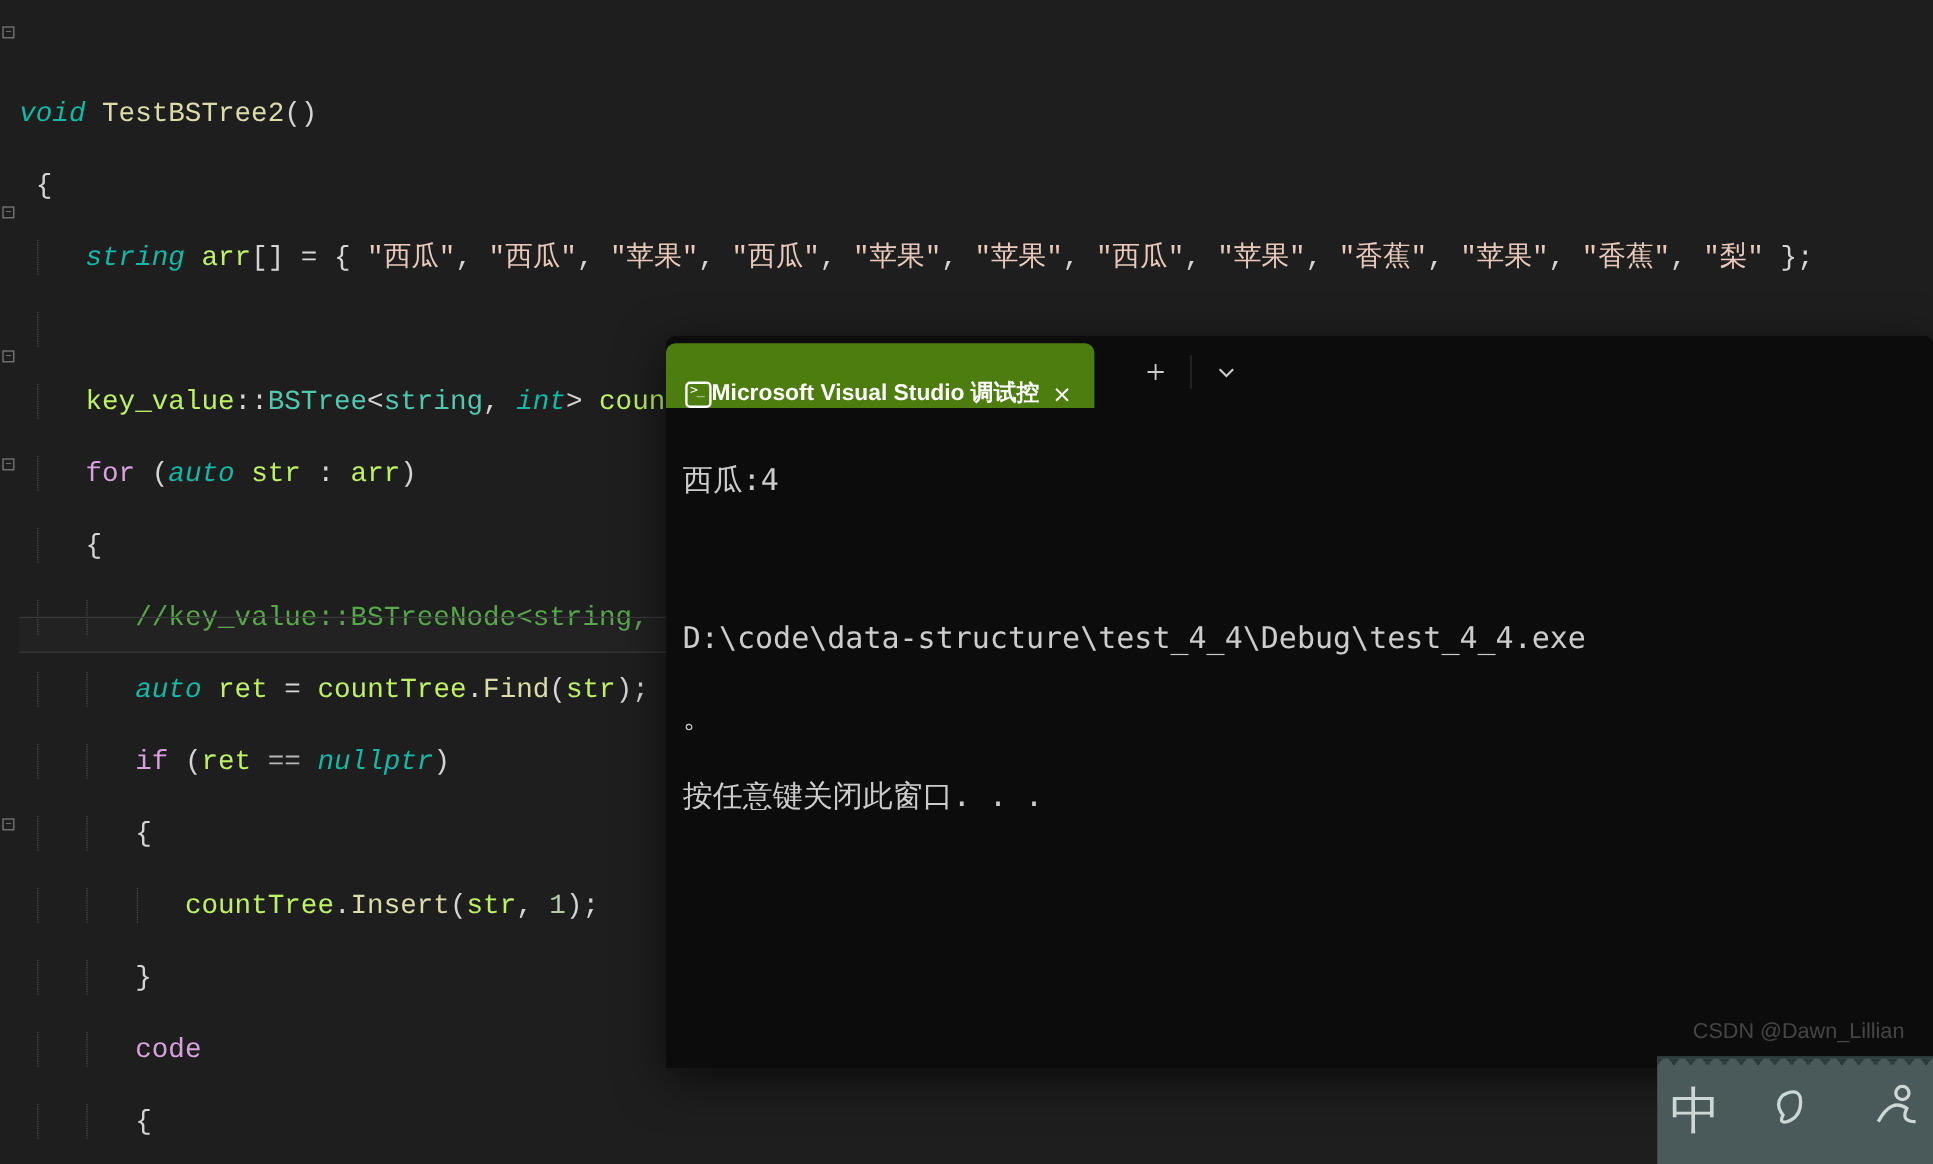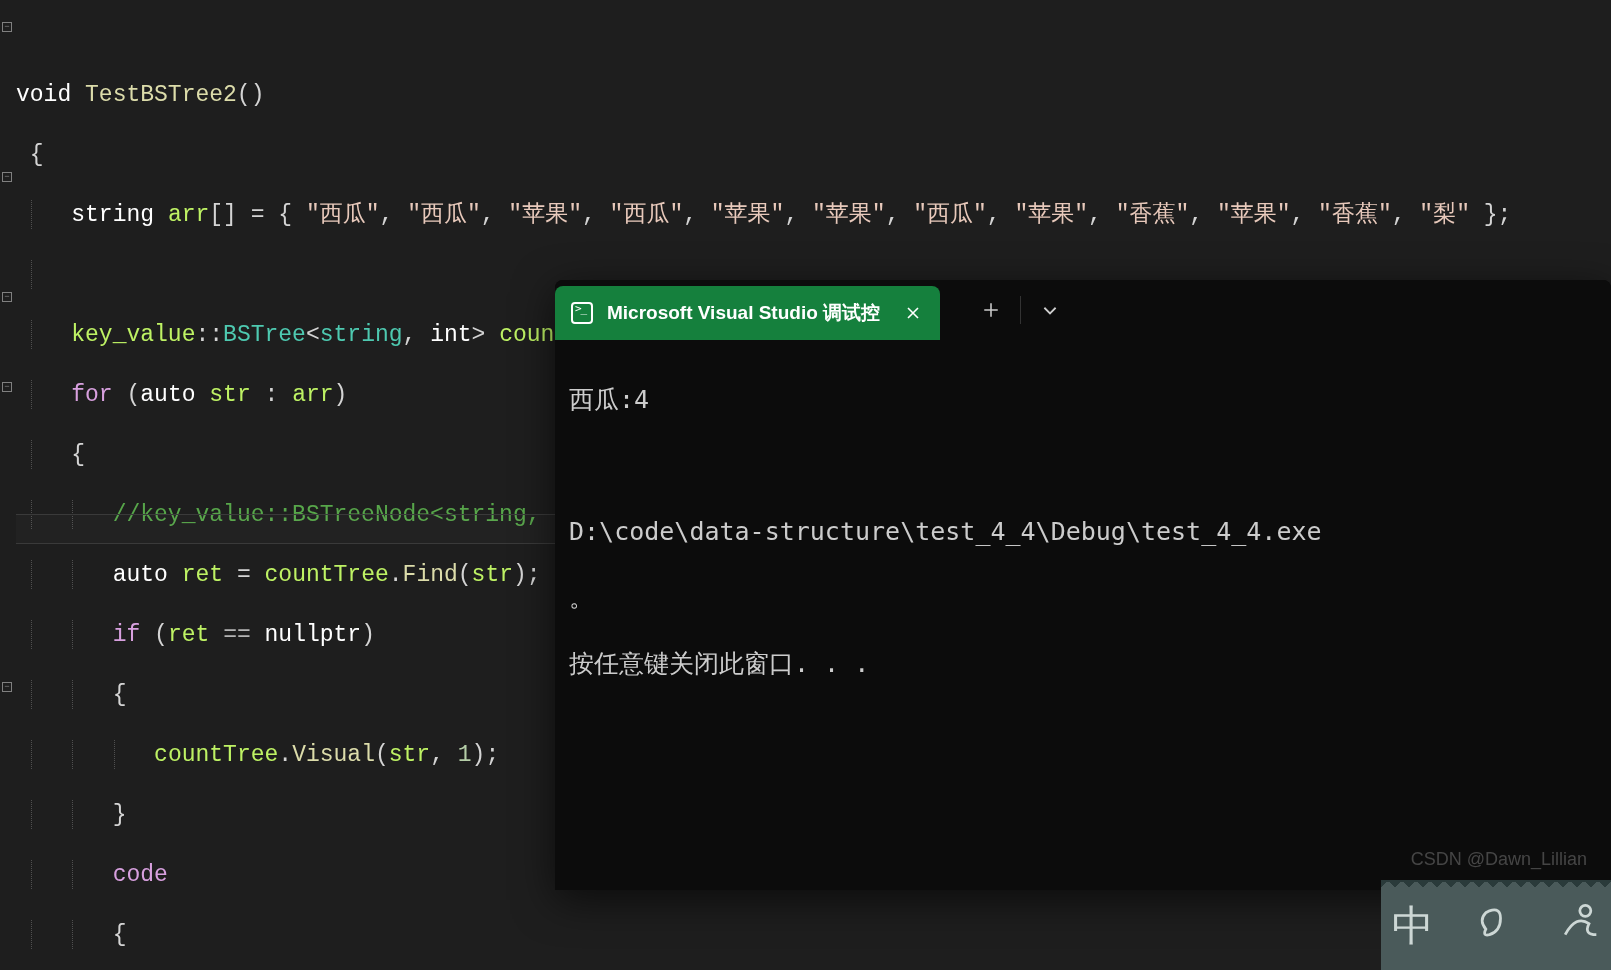--- a/index.html
+++ b/index.html
@@ -34,21 +34,21 @@
     left: 2px;
     width: 10px;
     height: 10px;
     border: 1px solid #808080;
     font-size: 9px;
     line-height: 8px;
     text-align: center;
     color: #808080;
   }
   .code-line { padding-left: 16px; }
-  .kw-blue { color: #ffffff; }
+  .kw-blue { color: #14b8a6; font-style: italic; }
   .kw-pink { color: #d8a0df; }
   .type { color: #4ec9b0; }
   .str { color: #e8c9bb; }
   .num { color: #b5cea8; }
   .comment { color: #57a64a; }
   .fn { color: #dcdcaa; }
   .var { color: #bef264; }
   .op { color: #b4b4b4; }
   .punc { color: #d4d4d4; }
   .guide {
@@ -82,24 +82,24 @@
     overflow: hidden;
   }
   .titlebar {
     height: 60px;
     background: #0c0c0c;
     display: flex;
     align-items: stretch;
   }
   .tab {
     display: flex;
-    align-items: center;
-    background: #15803d;
+    align-items: flex-end;
+    background: #4d7c0f;
     padding: 0 16px;
-    gap: 14px;
+    gap: 0;
     border-radius: 8px 8px 0 0;
     max-width: 420px;
     height: 54px;
     margin-top: 6px;
     position: relative;
   }
   .tab-icon {
     width: 22px; height: 22px;
     border: 2px solid #fff;
     border-radius: 4px;
@@ -213,21 +213,21 @@
 <div class="code-line"><span class="punc"> {</span></div>
 <div class="code-line"> <span class="guide"></span>   <span class="kw-blue">string</span> <span class="var">arr</span><span class="punc">[] = { </span><span class="str">"西瓜"</span><span class="punc">, </span><span class="str">"西瓜"</span><span class="punc">, </span><span class="str">"苹果"</span><span class="punc">, </span><span class="str">"西瓜"</span><span class="punc">, </span><span class="str">"苹果"</span><span class="punc">, </span><span class="str">"苹果"</span><span class="punc">, </span><span class="str">"西瓜"</span><span class="punc">, </span><span class="str">"苹果"</span><span class="punc">, </span><span class="str">"香蕉"</span><span class="punc">, </span><span class="str">"苹果"</span><span class="punc">, </span><span class="str">"香蕉"</span><span class="punc">, </span><span class="str">"梨"</span><span class="punc"> };</span></div>
 <div class="code-line"> <span class="guide"></span></div>
 <div class="code-line"> <span class="guide"></span>   <span class="var">key_value</span><span class="punc">::</span><span class="type">BSTree</span><span class="punc">&lt;</span><span class="type">string</span><span class="punc">, </span><span class="kw-blue">int</span><span class="punc">&gt; </span><span class="var">countTree</span><span class="punc">;</span></div>
 <div class="code-line"> <span class="guide"></span>   <span class="kw-pink">for</span> <span class="punc">(</span><span class="kw-blue">auto</span> <span class="var">str</span> <span class="punc">: </span><span class="var">arr</span><span class="punc">)</span></div>
 <div class="code-line"> <span class="guide"></span>   <span class="punc">{</span></div>
 <div class="code-line"> <span class="guide"></span>   <span class="guide"></span>   <span class="comment">//key_value::BSTreeNode&lt;string, int&gt;* ret = countTree.Find(str);</span></div>
 <div class="code-line"> <span class="guide"></span>   <span class="guide"></span>   <span class="kw-blue">auto</span> <span class="var">ret</span> <span class="punc">= </span><span class="var">countTree</span><span class="punc">.</span><span class="fn">Find</span><span class="punc">(</span><span class="var">str</span><span class="punc">);</span></div>
 <div class="code-line"> <span class="guide"></span>   <span class="guide"></span>   <span class="kw-pink">if</span> <span class="punc">(</span><span class="var">ret</span> <span class="op">==</span> <span class="kw-blue">nullptr</span><span class="punc">)</span></div>
 <div class="code-line"> <span class="guide"></span>   <span class="guide"></span>   <span class="punc">{</span></div>
-<div class="code-line"> <span class="guide"></span>   <span class="guide"></span>   <span class="guide"></span>   <span class="var">countTree</span><span class="punc">.</span><span class="fn"></span><span class="fn">Visual</span><span class="punc">(</span><span class="var">str</span><span class="punc">, </span><span class="num">1</span><span class="punc">);</span></div>
+<div class="code-line"> <span class="guide"></span>   <span class="guide"></span>   <span class="guide"></span>   <span class="var">countTree</span><span class="punc">.</span><span class="fn"></span><span class="fn">Insert</span><span class="punc">(</span><span class="var">str</span><span class="punc">, </span><span class="num">1</span><span class="punc">);</span></div>
 <div class="code-line"> <span class="guide"></span>   <span class="guide"></span>   <span class="punc">}</span></div>
 <div class="code-line"> <span class="guide"></span>   <span class="guide"></span>   <span class="kw-pink">code</span></div>
 <div class="code-line"> <span class="guide"></span>   <span class="guide"></span>   <span class="punc">{</span></div>
 
 
 
 
 
 
 

